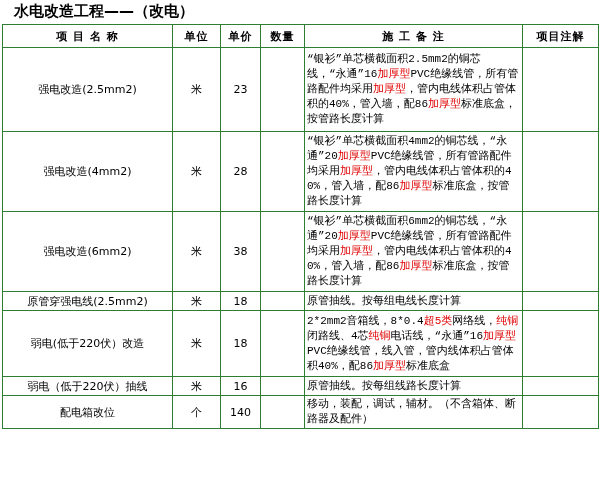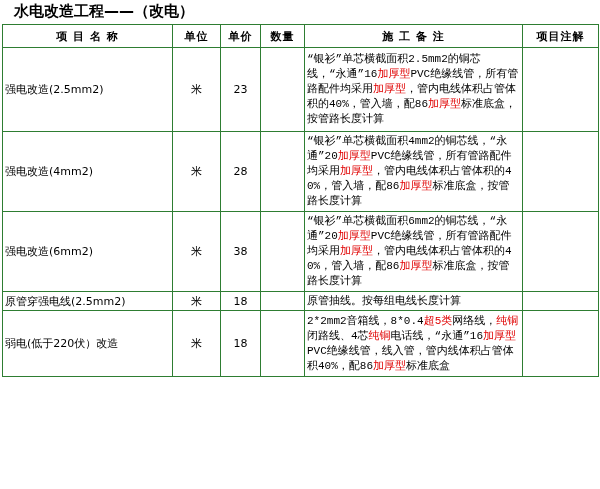--- a/index.html
+++ b/index.html
@@ -52,21 +52,21 @@
     letter-spacing: 1px;
   }
   col.c-name { width: 170px; }
   col.c-unit { width: 48px; }
   col.c-price { width: 40px; }
   col.c-qty   { width: 44px; }
   col.c-note  { width: 218px; }
   col.c-remark{ width: 76px; }
 
   td.name {
-    text-align: left;
+    text-align: center;
     padding-left: 3px;
     font-size: 11.5px;
   }
   td.unit, td.price, td.qty {
     text-align: center;
     font-size: 11.5px;
   }
   td.note {
     text-align: left;
     padding-left: 3px;
@@ -146,15 +146,31 @@
           <td class="remark"></td>
         </tr>
         <tr class="med">
           <td class="name">弱电(低于220伏）改造</td>
           <td class="unit">米</td>
           <td class="price">18</td>
           <td class="qty"></td>
           <td class="note"><span>2*2mm2音箱线，8*0.4</span><span class="hl">超5类</span><span>网络线，</span><span class="hl">纯铜</span><span>闭路线、4芯</span><span class="hl">纯铜</span><span>电话线，“永通”16</span><span class="hl">加厚型</span><span>PVC绝缘线管，线入管，管内线体积占管体积40%，配86</span><span class="hl">加厚型</span><span>标准底盒</span></td>
           <td class="remark"></td>
         </tr>
+        <tr class="short">
+          <td class="name">弱电（低于220伏）抽线</td>
+          <td class="unit">米</td>
+          <td class="price">16</td>
+          <td class="qty"></td>
+          <td class="note"><span>原管抽线。按每组线路长度计算</span></td>
+          <td class="remark"></td>
+        </tr>
+        <tr class="short2">
+          <td class="name">配电箱改位</td>
+          <td class="unit">个</td>
+          <td class="price">140</td>
+          <td class="qty"></td>
+          <td class="note"><span>移动，装配，调试，辅材。（不含箱体、断路器及配件）</span></td>
+          <td class="remark"></td>
+        </tr>
       </tbody>
   </table>
 </div>
 
 </body></html>

